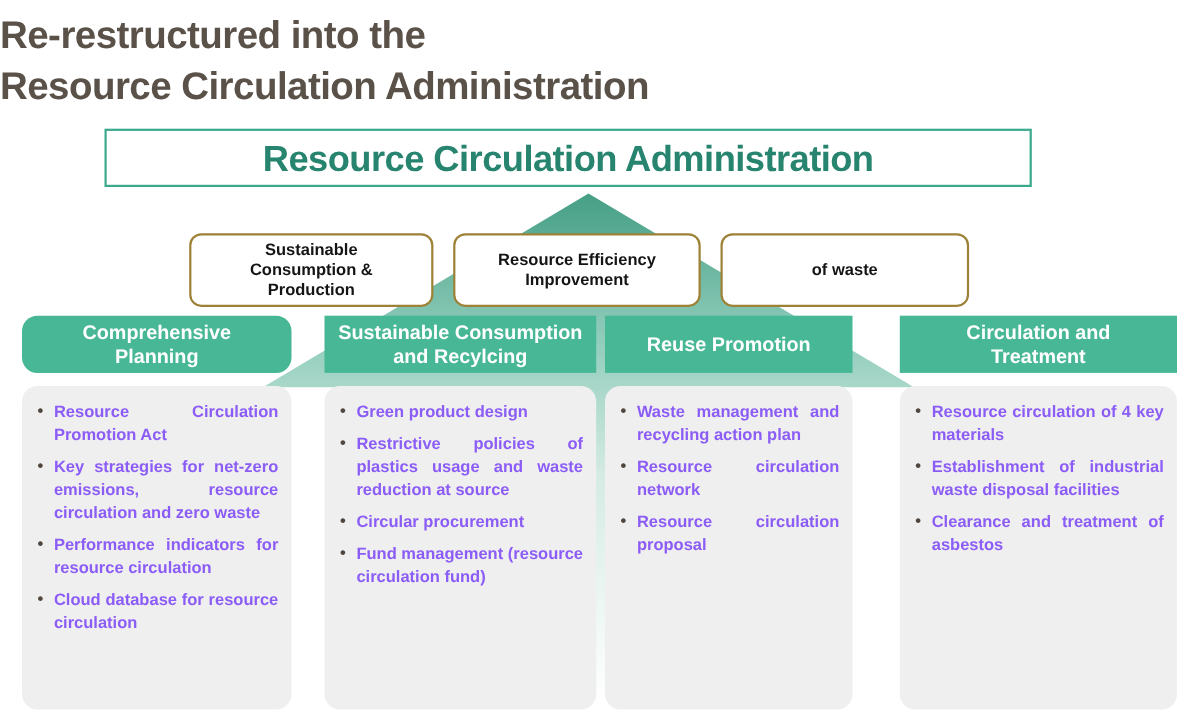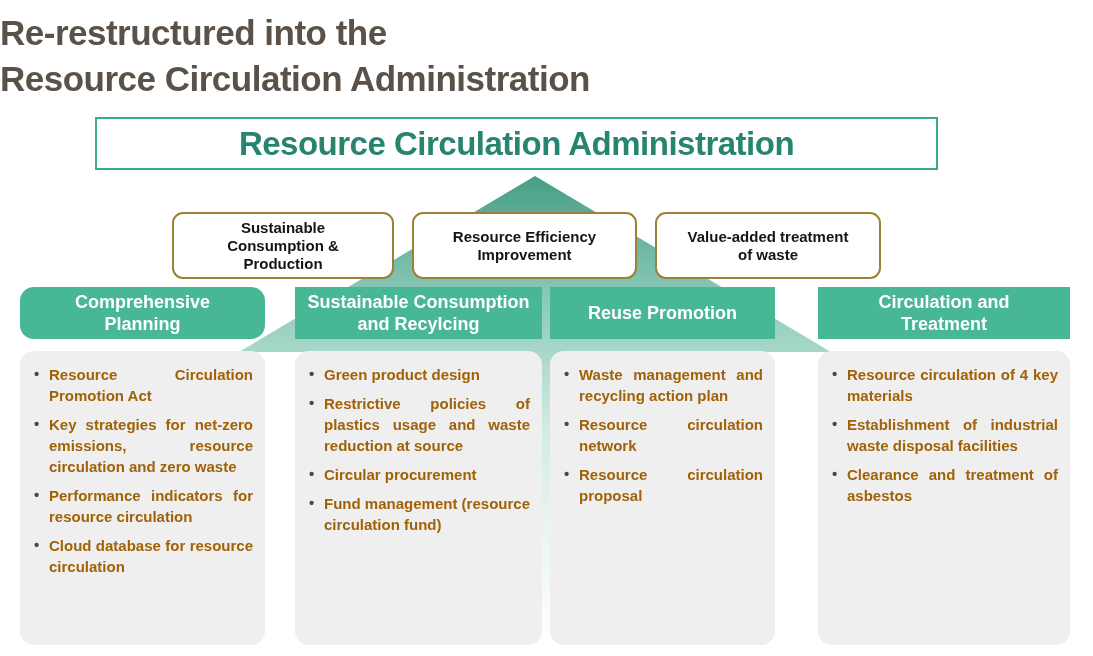--- a/index.html
+++ b/index.html
@@ -34,21 +34,21 @@
   .col-1{left:20px;width:245px;border-radius:14px;}
   .col-2{left:295px;width:247px;}
   .col-3{left:550px;width:225px;}
   .col-4{left:818px;width:252px;}
 
   
   .card{position:absolute;top:351px;height:294px;z-index:3;background:#efefef;
         border-radius:14px;box-sizing:border-box;padding:13px 12px 0 12px;}
   .card ul{list-style:none;margin:0;padding:0;}
   .card li{position:relative;padding-left:17px;margin-bottom:8px;
-           color:#a16207;font-weight:700;font-size:15px;line-height:21px;
+           color:#8b5cf6;font-weight:700;font-size:15px;line-height:21px;
            text-align:justify;text-align-last:left;}
   .card li::before{content:"\2022";position:absolute;left:2px;top:-1px;color:#4f463e;}
 </style>
 </head>
 <body>
 
 <div class="stage">
 
   <svg class="arrow-svg" width="1093" height="656" viewBox="0 0 1093 656" aria-hidden="true">
     <defs>
@@ -74,21 +74,20 @@
   <div class="pillar pillar-1">
     <div>Sustainable</div>
     <div>Consumption &amp;</div>
     <div>Production</div>
   </div>
   <div class="pillar pillar-2">
     <div>Resource Efficiency</div>
     <div>Improvement</div>
   </div>
   <div class="pillar pillar-3">
-    <div>Value-added treatment</div>
     <div>of waste</div>
   </div>
 
   <div class="col-header col-1">
     <div>Comprehensive</div>
     <div>Planning</div>
   </div>
   <div class="col-header col-2">
     <div>Sustainable Consumption</div>
     <div>and Recylcing</div>

